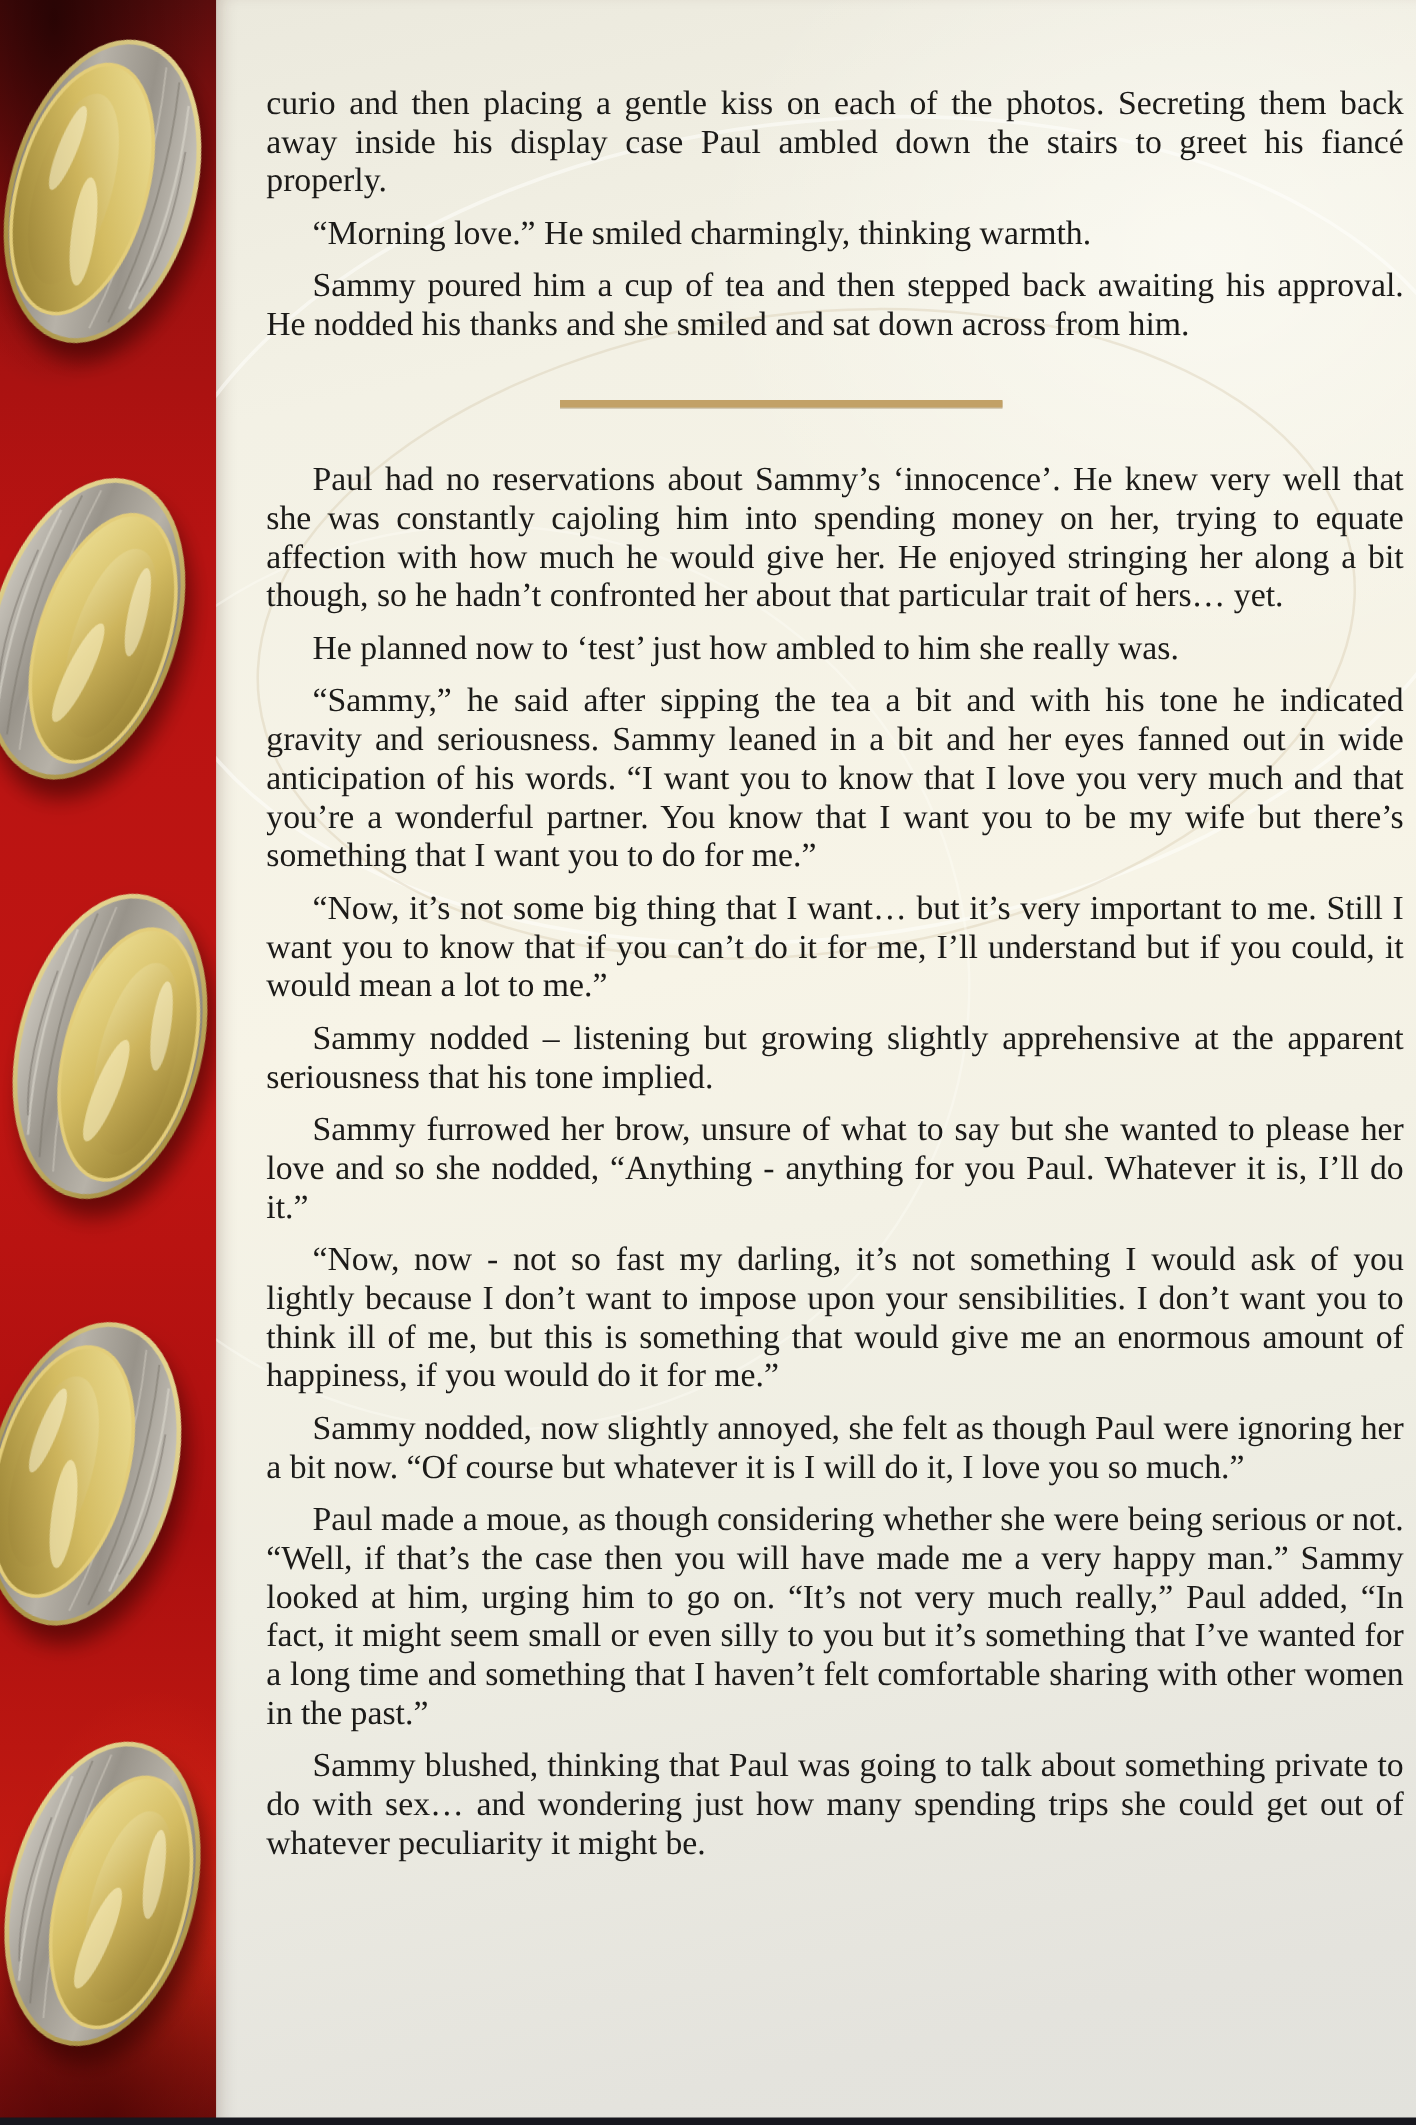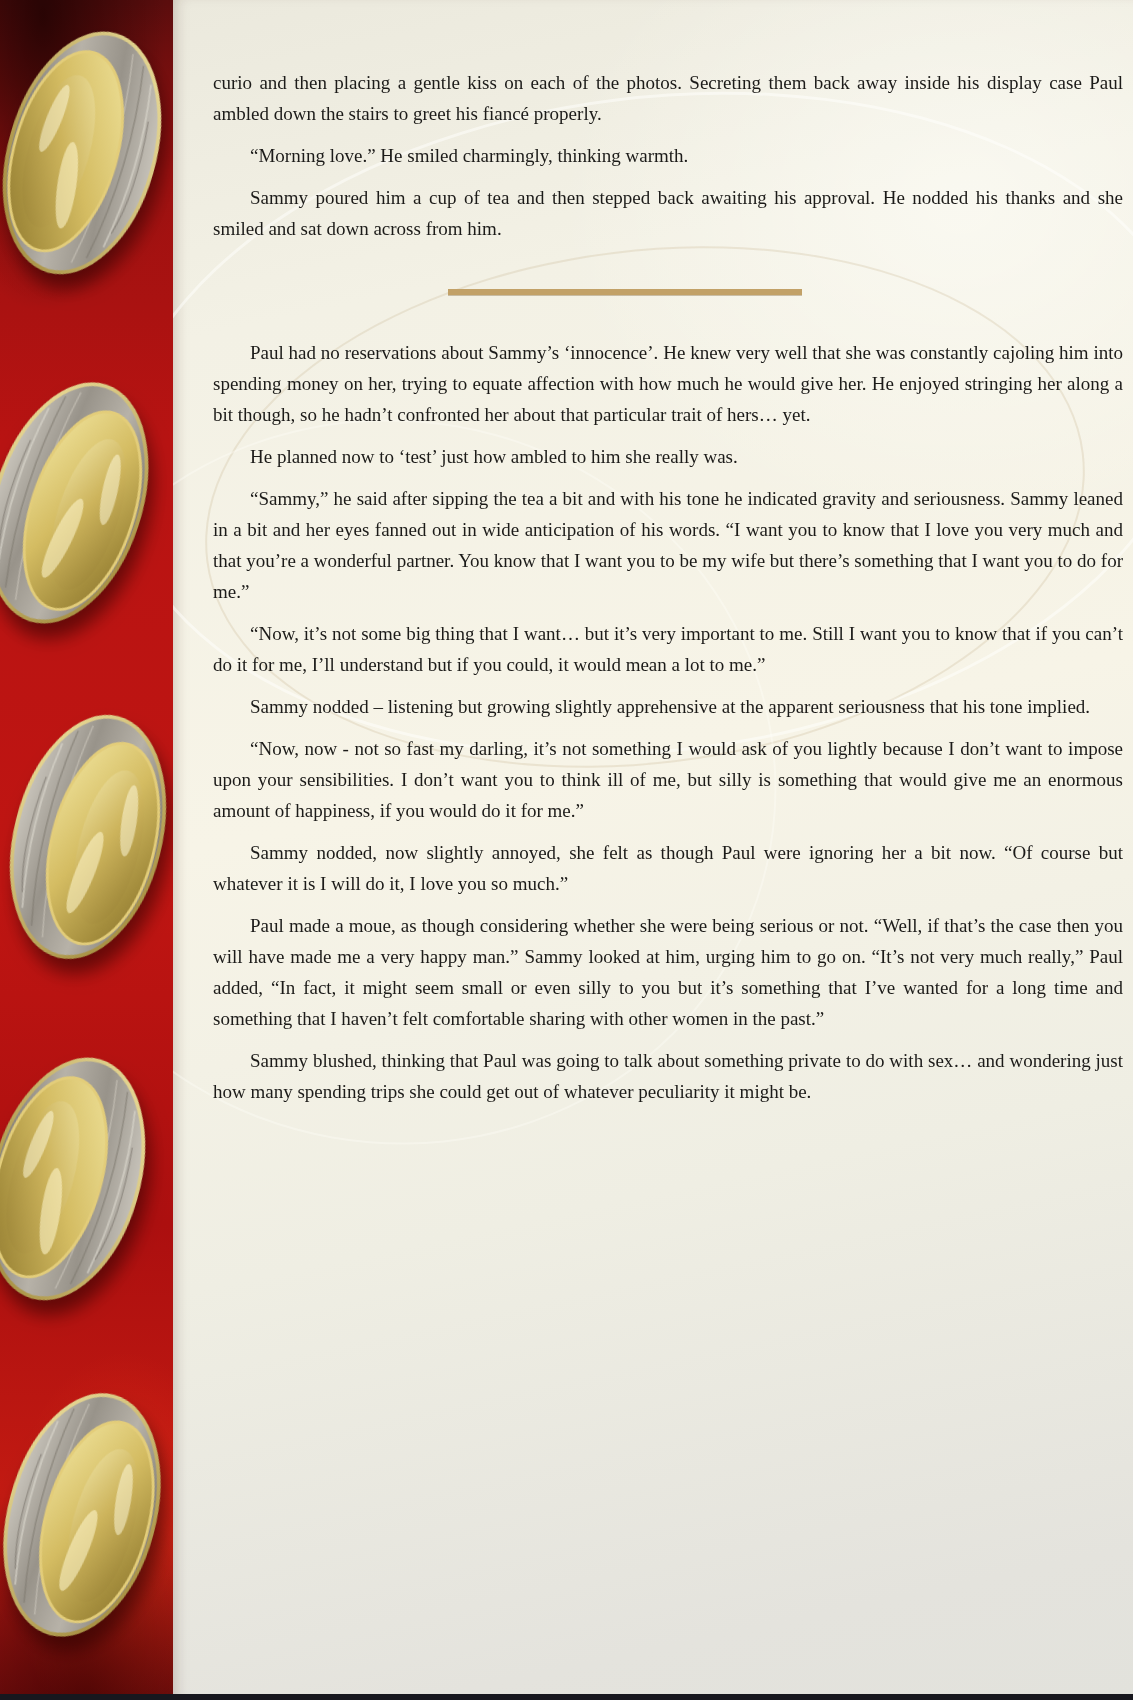--- a/index.html
+++ b/index.html
@@ -42,21 +42,21 @@
   .arc-b{position:absolute;left:30px;top:250px;width:880px;height:510px;
     border:2px solid rgba(205,190,155,.3);border-radius:50%;transform:rotate(-7deg);}
   .arc-c{position:absolute;left:-160px;top:420px;width:760px;height:720px;
     border:2px solid rgba(255,255,250,.35);border-radius:50%;transform:rotate(10deg);}
 
   
   .text-block{
     position:relative;z-index:2;
     padding:67px 10px 0 40px;
     color:var(--text-color,#1c1b19);
-    font-size:19px;line-height:31px;
+    font-size:27px;line-height:31px;
     text-align:justify;
   }
   .para{margin:0 0 11px 0;text-indent:37px;}
   .para.no-indent{text-indent:0;}
   .divider{
     width:354px;height:6px;margin:45px 0 42px 235px;
     background:var(--divider-gold,#c2a167);
     box-shadow:0 1px 0 rgba(120,90,40,.35);
   }
 
@@ -149,21 +149,22 @@
           <p class="para">“Morning love.” He smiled charmingly, thinking warmth.</p>
           <p class="para">Sammy poured him a cup of tea and then stepped back awaiting his approval. He nodded his thanks and she smiled and sat down across from him.</p>
         </div>
       <div class="divider"></div>
       <div>
           <p class="para">Paul had no reservations about Sammy’s ‘innocence’. He knew very well that she was constantly cajoling him into spending money on her, trying to equate affection with how much he would  give her. He enjoyed stringing her along a bit though, so he hadn’t confronted her about that particular trait of hers… yet.</p>
           <p class="para">He planned now to ‘test’ just how ambled to him she really was.</p>
           <p class="para">“Sammy,” he said after sipping the tea a bit and with his tone he indicated gravity and seriousness.  Sammy leaned in a bit and her eyes fanned out in wide anticipation of his words.  “I want you to know that I love you very much and that you’re a wonderful partner. You know that I want you to be my wife but there’s something that I want you to do for me.”</p>
           <p class="para">“Now, it’s not some big thing that I want… but it’s very important to me. Still I want you to know that if you can’t do it for me, I’ll understand but if you could, it would mean a lot to me.”</p>
           <p class="para">Sammy nodded – listening but growing slightly apprehensive at the apparent seriousness that his tone implied.</p>
-          <p class="para">“Now, now -  not so fast my darling, it’s not something I would ask of you lightly because I don’t want to impose upon your sensibilities.  I don’t want you to think ill of me, but silly is something that would give me an enormous amount of happiness, if you would do it for me.”</p>
+          <p class="para">Sammy furrowed her brow, unsure of what to say but she wanted to please her love and so she nodded, “Anything - anything for you Paul. Whatever it is, I’ll do it.”</p>
+          <p class="para">“Now, now -  not so fast my darling, it’s not something I would ask of you lightly because I don’t want to impose upon your sensibilities.  I don’t want you to think ill of me, but this is something that would give me an enormous amount of happiness, if you would do it for me.”</p>
           <p class="para">Sammy nodded, now slightly annoyed, she felt as though Paul were ignoring her a bit now. “Of course but whatever it is I will do it, I love you so much.”</p>
           <p class="para">Paul made a moue, as though considering whether she were being serious or not.  “Well, if that’s the case then you will have made me a very happy man.”  Sammy looked at him, urging him to go on.  “It’s not very much really,” Paul added, “In fact, it might seem small or even silly to you but it’s something that I’ve wanted for a long time and something that I haven’t felt comfortable sharing with other women in the past.”</p>
           <p class="para">Sammy blushed, thinking that Paul was going to talk about something private to do with sex… and wondering just how many spending trips she could get out of whatever peculiarity it might be.</p>
         </div>
     </div>
   </main>
 
   <div class="bottom-bar"></div>
 </div>
 

